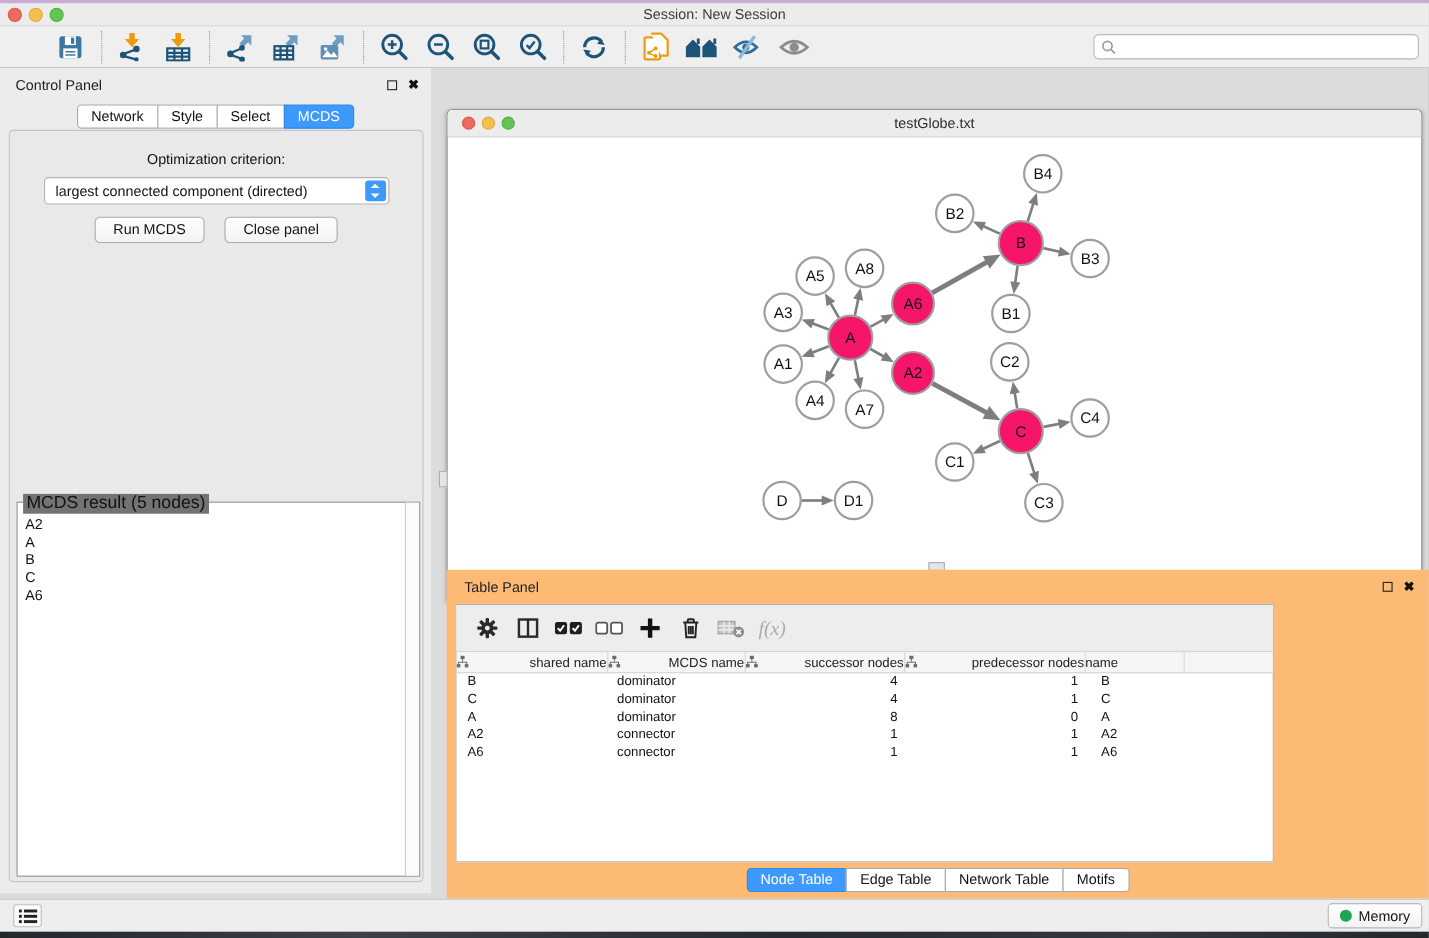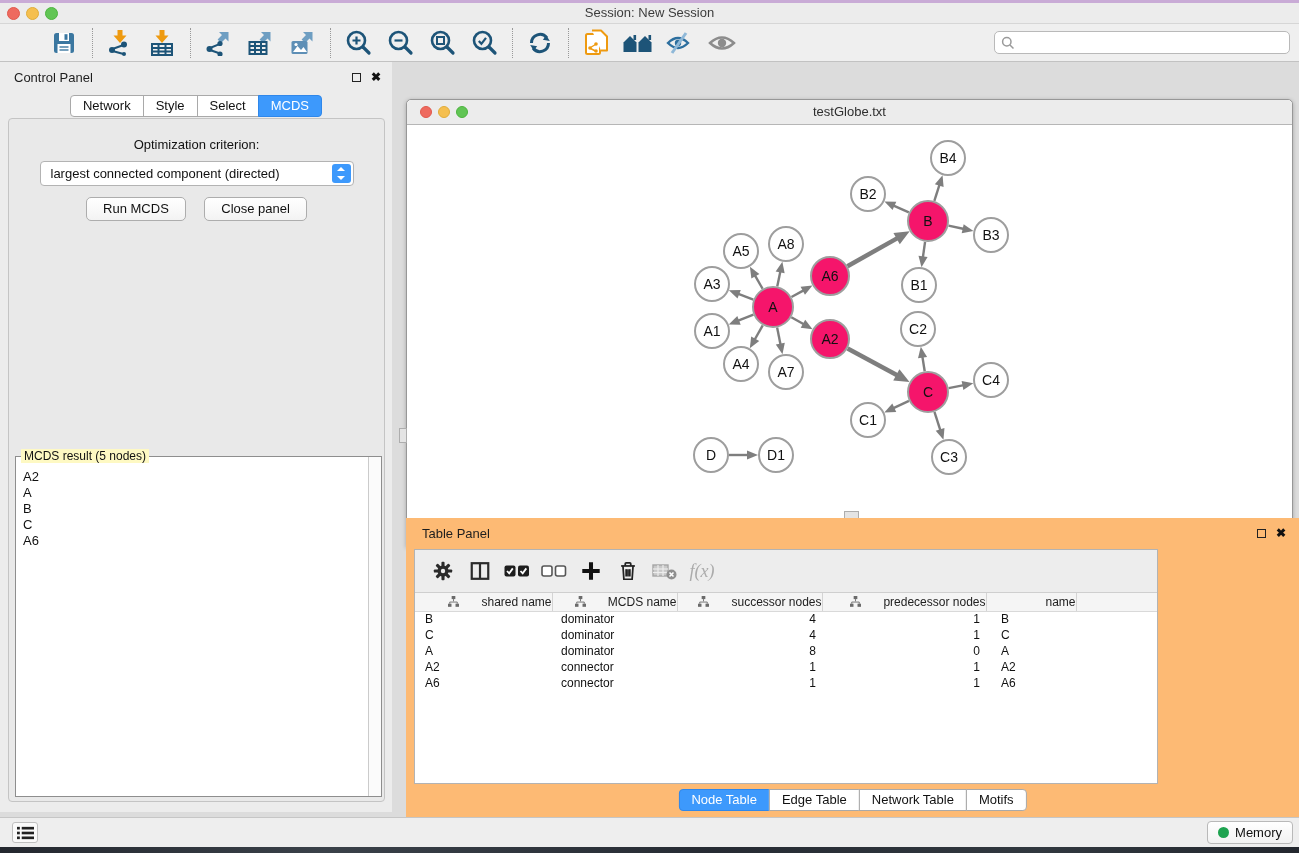--- a/index.html
+++ b/index.html
@@ -56,22 +56,22 @@
     border-radius:3px; }
   .stepper .up, .stepper .dn { position:absolute; left:50%; transform:translateX(-50%);
     width:0; height:0; border-left:4px solid transparent; border-right:4px solid transparent; }
   .stepper .up { top:3px; border-bottom:4.5px solid #fff; }
   .stepper .dn { bottom:3px; border-top:4.5px solid #fff; }
   .cp-buttons { margin-top:11px; text-align:center; }
   .btn { display:inline-block; background:linear-gradient(#FFFFFF,#F3F3F3); border:1px solid #ADADAD;
     border-radius:5px; font-size:13px; color:#111; padding:3px 16px; margin:0 7px; line-height:16px; }
   .groupbox { position:absolute; left:6px; top:337px; width:367px; height:341px; border:1px solid #8E8E8E;
     background:#fff; }
-  .groupbox .legend { position:absolute; top:-8px; left:5px; background:#fef9c3; padding:0 3px;
-    font-size:12px; color:#111; }
+  .groupbox .legend { position:absolute; top:-8px; left:5px; background:#737373; padding:0 3px;
+    font-size:16px; color:#111; }
   .mcds-list { list-style:none; padding:12px 0 0 7px; }
   .mcds-list li { font-size:13px; color:#111; line-height:16px; }
   .v-scroll { position:absolute; right:0; top:0; bottom:0; width:13px; background:#FBFBFB;
     border-left:1px solid #CBCBCB; }
 
   
   .net-window { position:absolute; left:406px; top:62px; width:887px; height:448px; background:#fff;
     border:1px solid #979797; border-radius:5px 5px 0 0; box-shadow:0 1px 4px rgba(0,0,0,.25);margin-top:37px; }
   .net-titlebar { position:relative; height:25px; background:#ECECEC; border-bottom:1px solid #B6B6B6;
     border-radius:5px 5px 0 0; }
@@ -94,21 +94,21 @@
     border:1px solid #B3B3B3; }
   .tp-toolbar { height:43px; background:#EDEDED; border-bottom:1px solid #CFCFCF; display:flex;
     align-items:center; padding-left:13px; }
   .tp-btn { width:30px; height:30px; margin-right:7px; display:flex; align-items:center; justify-content:center; }
   .fx-label { font-family:"Liberation Serif", serif; font-style:italic; font-size:18px; color:#ABABAB; }
   table.node-table { border-collapse:collapse; width:100%; table-layout:fixed; }
   .node-table th { height:18px; background:#F5F5F5; border-bottom:1px solid #D9D9D9;
     border-right:1px solid #D4D4D4; font-size:12px; font-weight:normal; color:#222; white-space:nowrap;
     overflow:hidden; }
   .node-table th.filler { border-right:none; }
-  .node-table th .th-inner { display:flex; align-items:center; justify-content:flex-end; gap:22px; }
+  .node-table th .th-inner { display:flex; align-items:center; justify-content:space-between; gap:22px; }
   .node-table td { height:16px; font-size:12px; color:#111; padding:0 6px; white-space:nowrap; overflow:hidden; }
   .node-table td.al { text-align:left; }
   .node-table td.ar { text-align:right; }
   .node-table td.c0 { padding-left:10px; }
   .node-table td.c1 { padding-left:9px; }
   .node-table td.c4 { padding-left:15px; }
   .tp-tabs { position:absolute; left:50%; transform:translateX(-50%); top:271px; white-space:nowrap; }
 
   
   .statusbar { position:absolute; left:0; top:817px; width:100%; height:30px; background:#EEEEEE;

